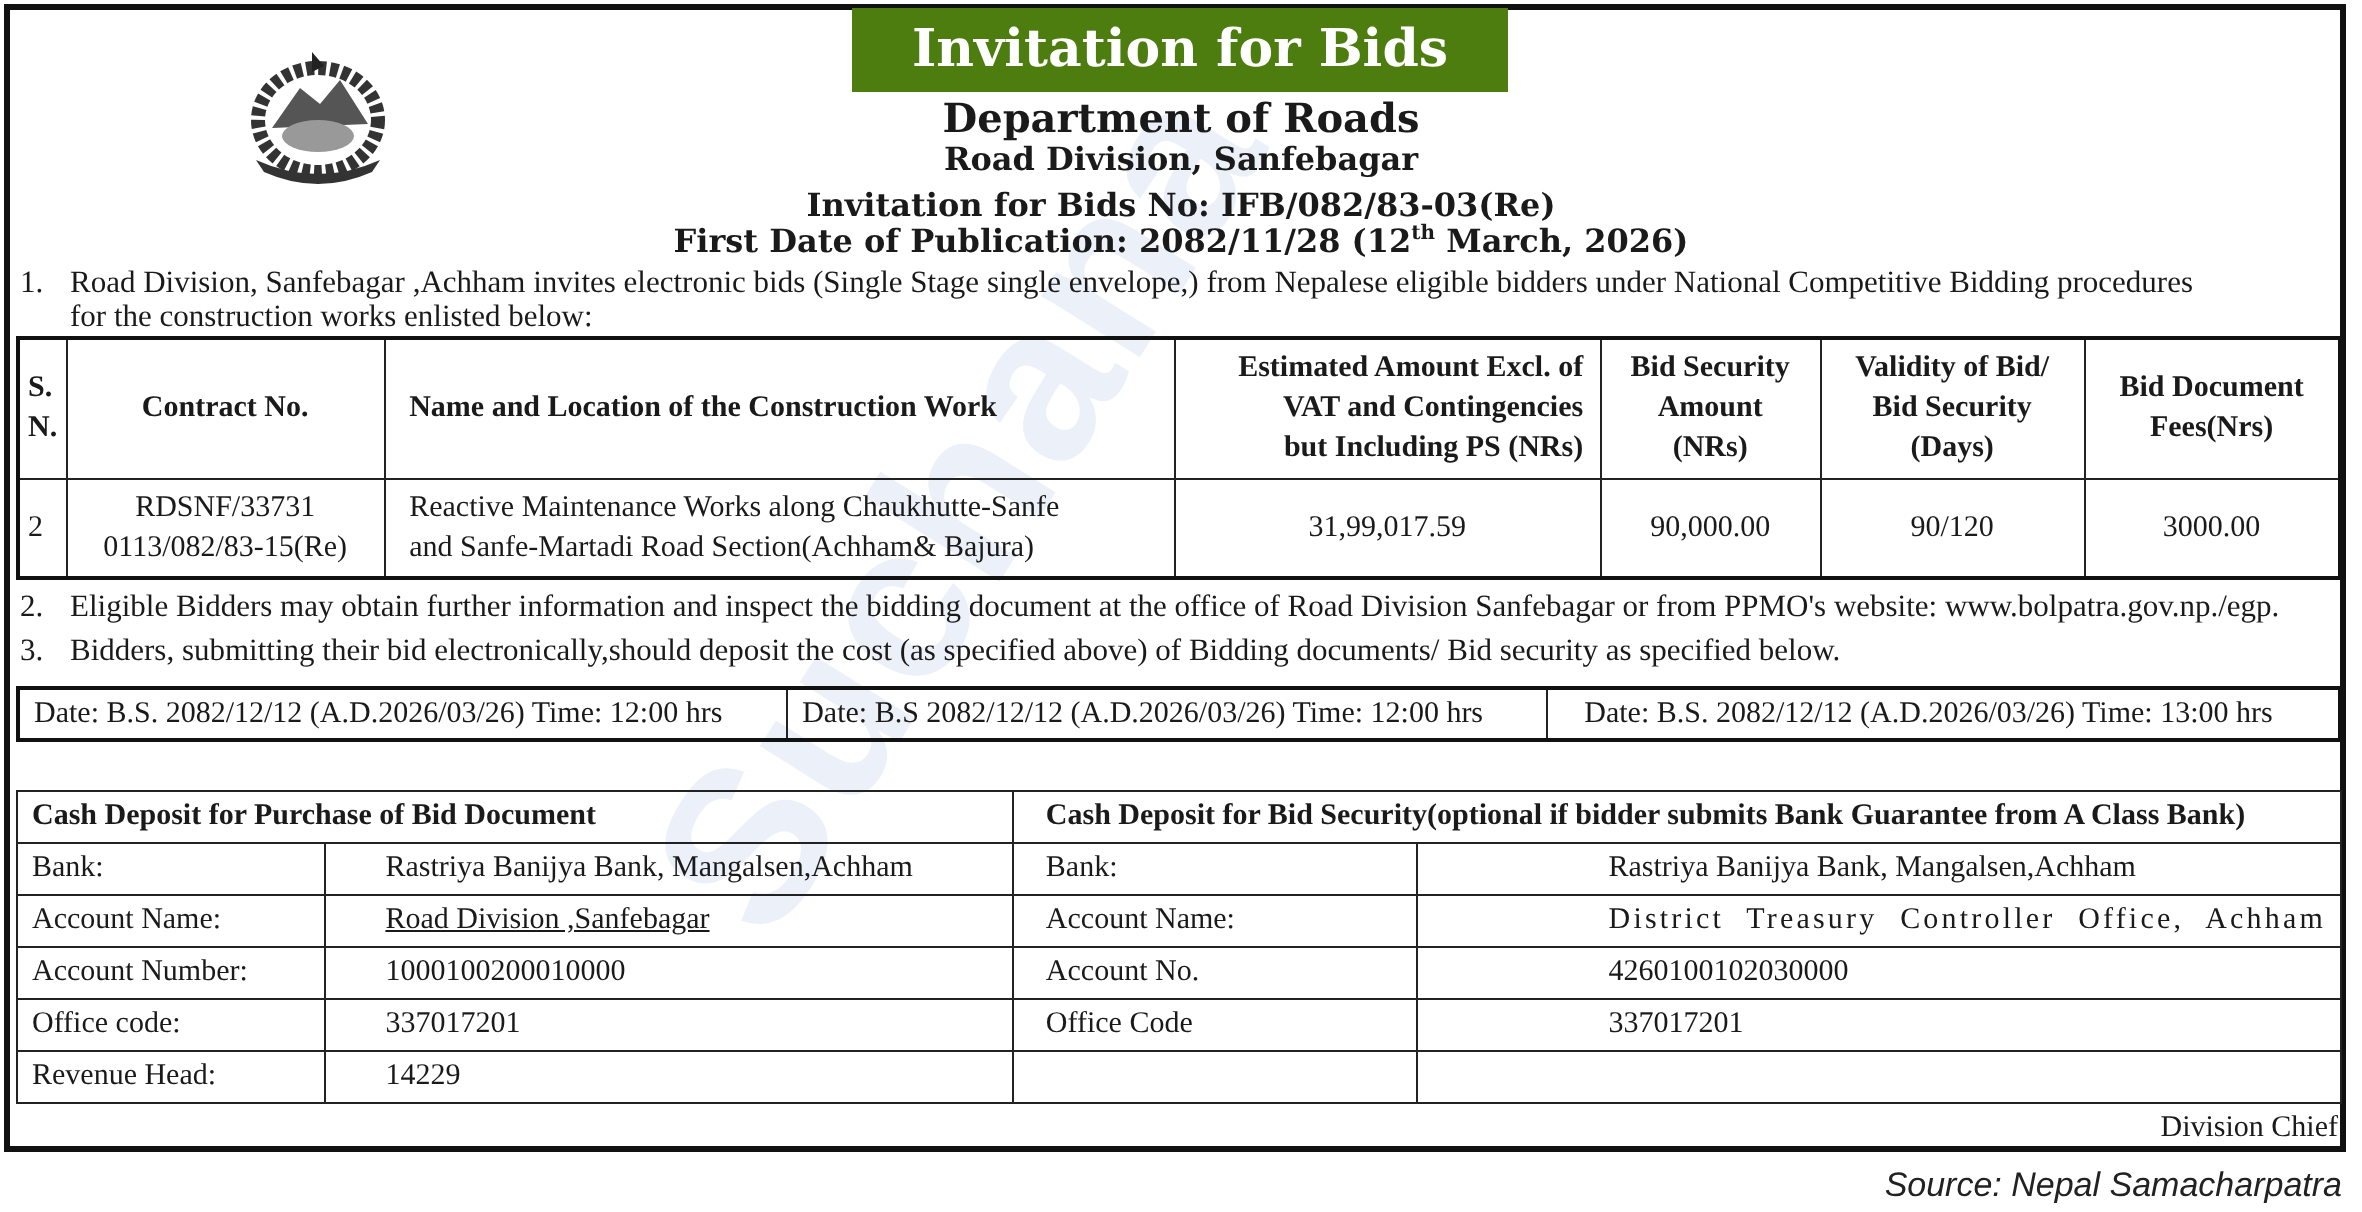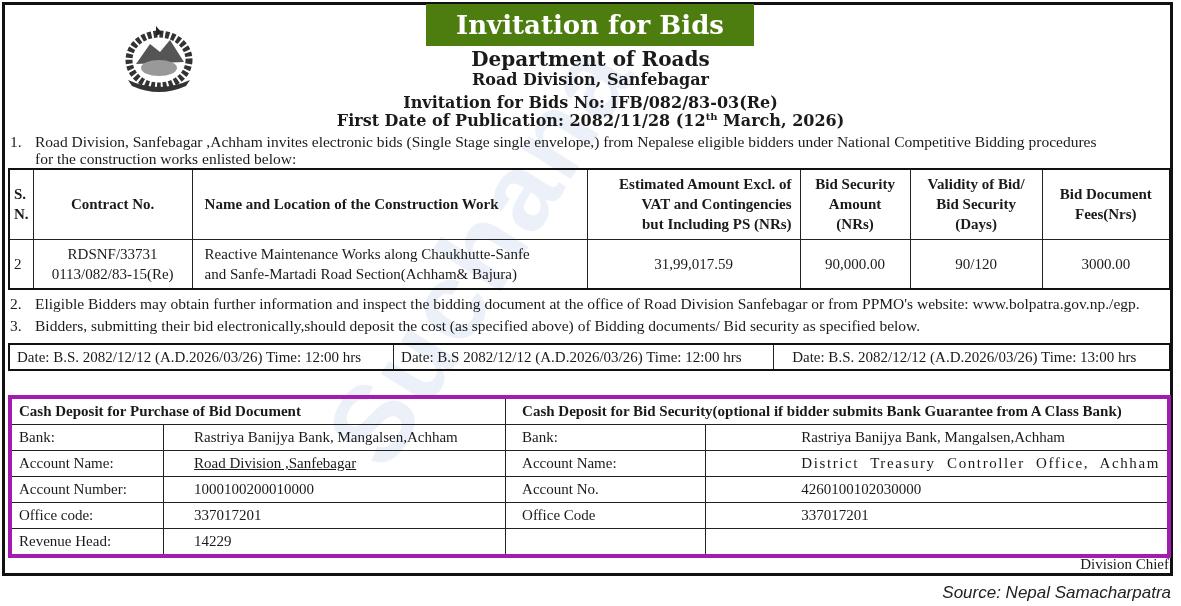--- a/index.html
+++ b/index.html
@@ -12,21 +12,21 @@
   .h1 { position:absolute; left:0; width:1181px; text-align:center; font-family:"DejaVu Serif", serif; font-weight:bold; }
   .para { position:absolute; left:10px; font-size:15.5px; line-height:17px; white-space:nowrap; }
   .para .num { display:inline-block; width:25px; }
   table { border-collapse:collapse; position:absolute; }
   td, th { border:1px solid #222; padding:0 8px; font-size:15px; }
   .t1 { left:8px; top:168px; width:1163px; border:2px solid #111; }
   .t1 th { font-weight:bold; text-align:center; line-height:20px; }
   .t1 td { text-align:center; line-height:20px; }
   .t2 { left:8px; top:343px; width:1163px; border:2px solid #111; }
   .t2 td { height:24px; padding:0 7px; white-space:nowrap; }
-  .t3 { left:8px; top:395px; width:1163px; border:4px solid #a21caf; }
+  .t3 { left:8px; top:395px; width:1163px; border:1px solid #a21caf; }
   .t3 td { height:25px; padding:0 7px; white-space:nowrap; }
   .bold { font-weight:bold; }
   .justify { letter-spacing:1.6px; word-spacing:6px; }
   .sign { position:absolute; right:12px; top:556px; font-weight:normal; font-size:15px; }
   .source { position:absolute; right:10px; top:583px; font-family:"Liberation Sans", sans-serif; font-style:italic; font-size:17px; color:#222; }
 </style>
 </head>
 <body>
 
 <div class="frame"></div>

